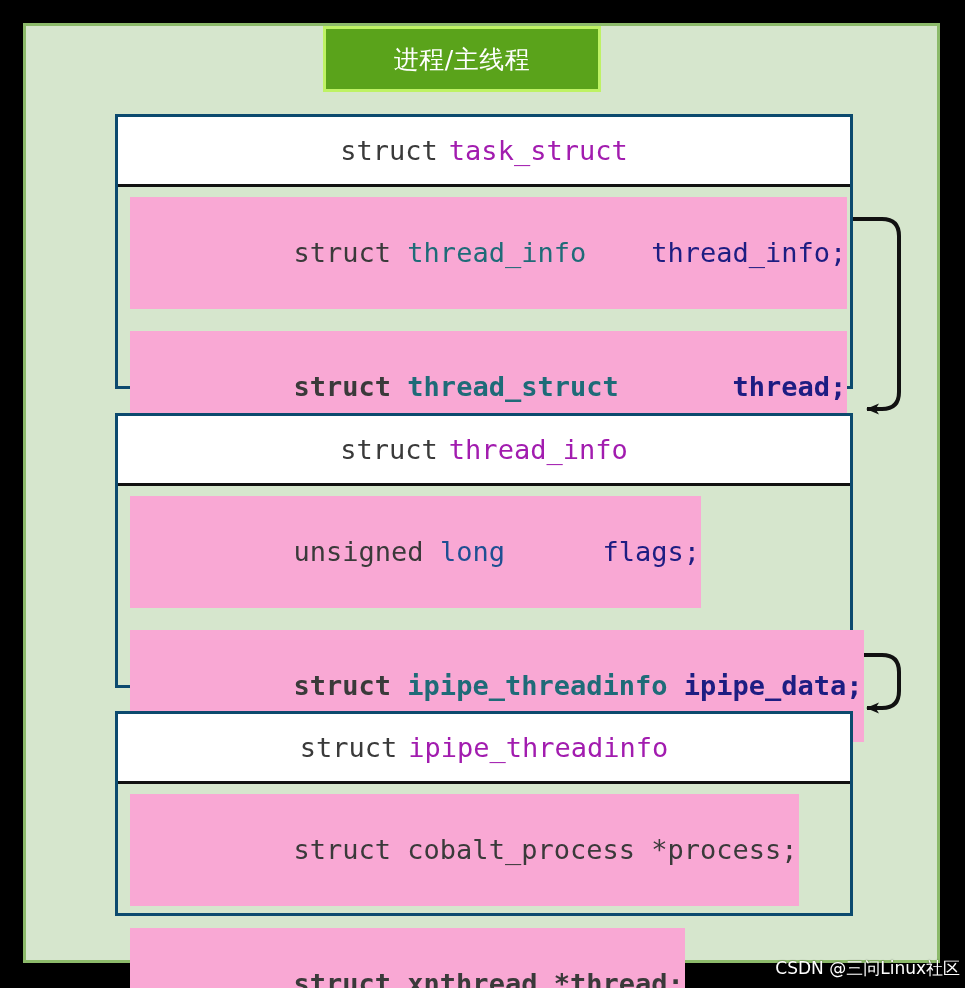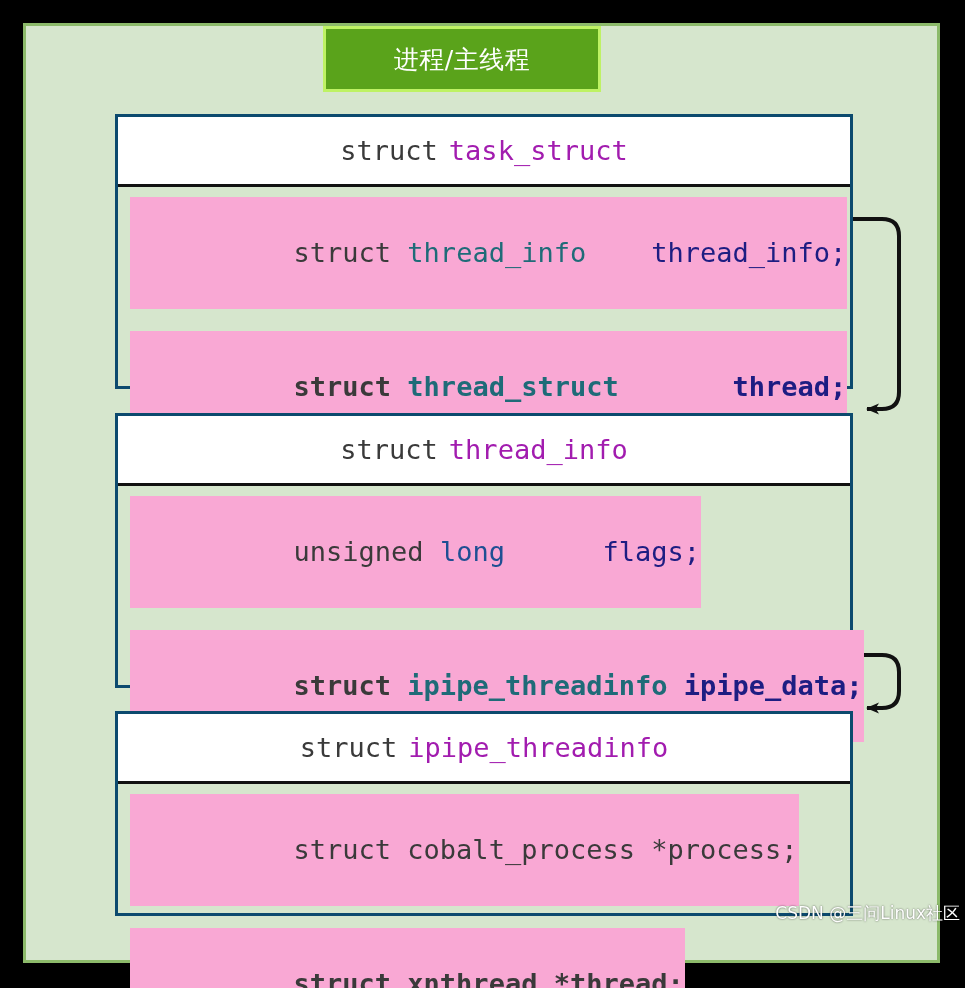--- a/index.html
+++ b/index.html
@@ -124,21 +124,21 @@
     position: absolute;
     left: 0; top: 0;
     width: 965px; height: 988px;
     pointer-events: none;
   }
 
   
   .watermark {
     position: absolute;
     right: 5px;
-    top: 903px;
+    top: 958px;
     color: #ffffff;
     font-family: "DejaVu Sans", "Liberation Sans", sans-serif;
     font-size: 17px;
     line-height: 1.2;
     text-shadow: 0 0 2px rgba(0,0,0,0.65);
     white-space: nowrap;
   }
 </style>
 </head>
 <body>

